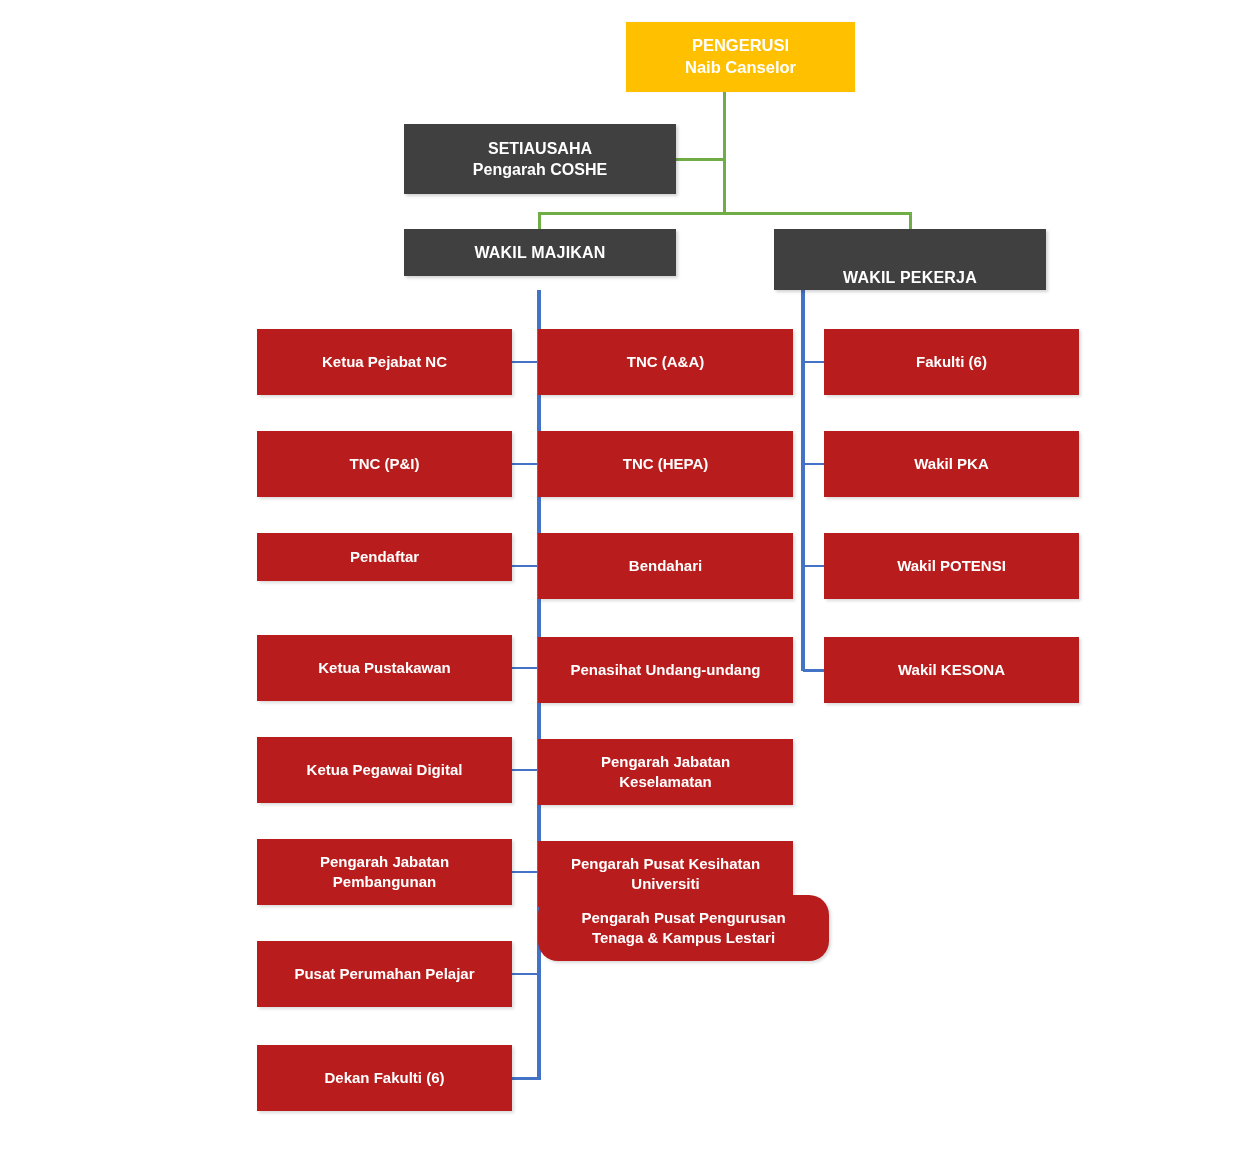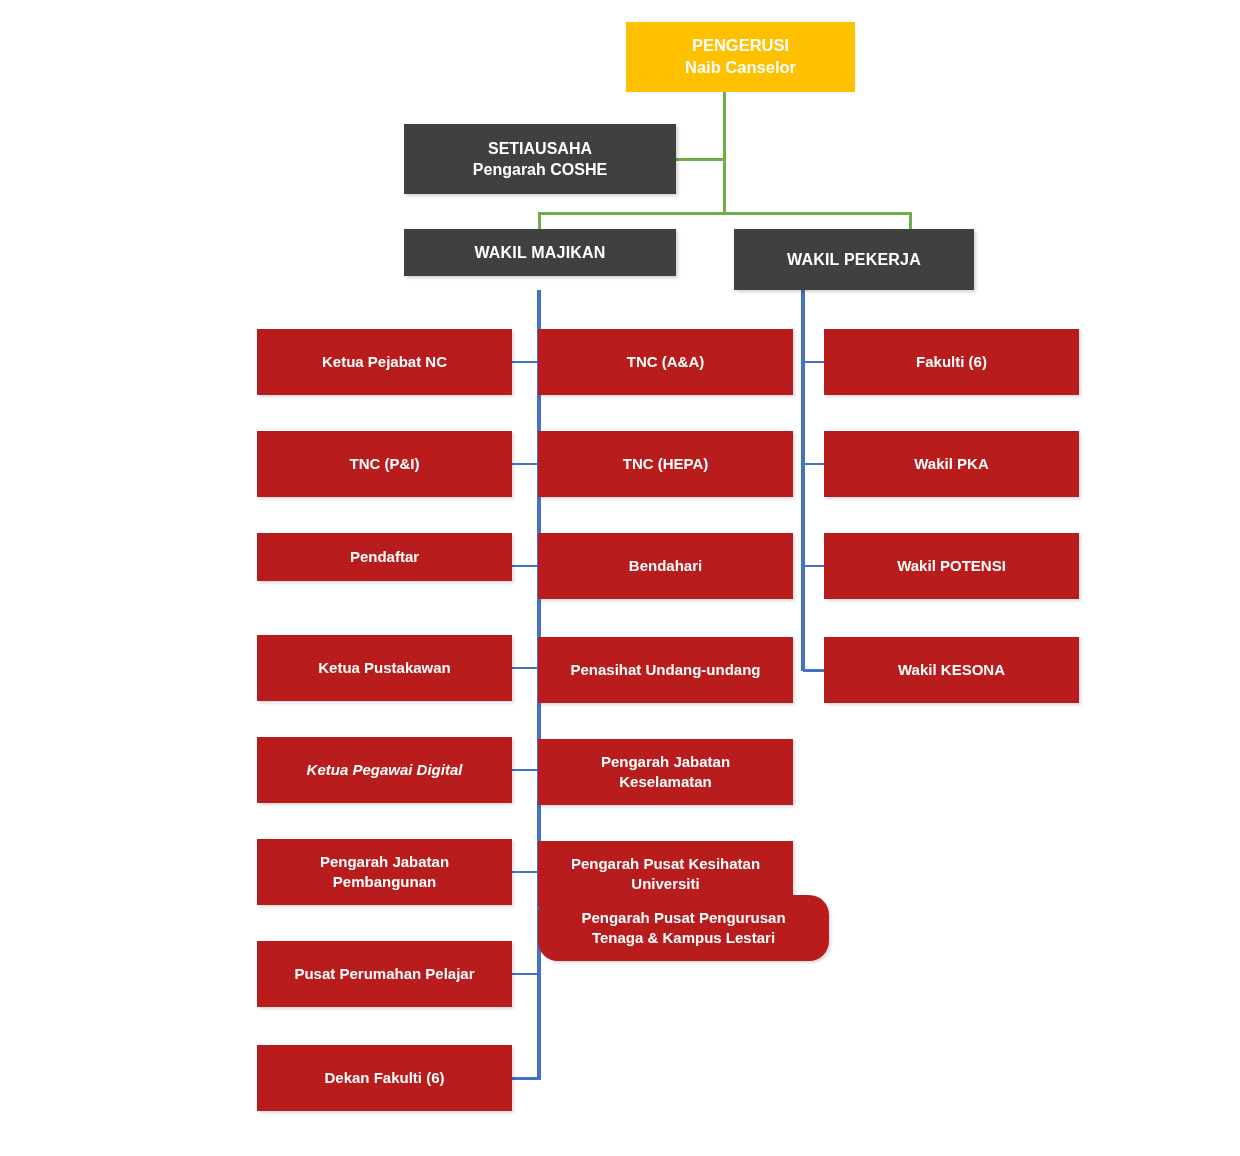--- a/index.html
+++ b/index.html
@@ -113,37 +113,37 @@
     <span class="lines">
       <span>SETIAUSAHA</span>
       <span class="l2">Pengarah COSHE</span>
     </span>
   </div>
 
   <div class="node green plain" style="left:404px; top:229px; width:272px; height:47px;">
     <span>WAKIL MAJIKAN</span>
   </div>
 
-  <div class="node green plain" style="left:734px; top:229px; width:240px; height:61px;">
+  <div class="node green plain" style="left:774px; top:229px; width:272px; height:61px;align-items:flex-end;">
     <span>WAKIL PEKERJA</span>
   </div>
 
   <div class="node blue" style="left:257px; top:329px; width:255px; height:66px;">
     <span>Ketua Pejabat NC</span>
   </div>
   <div class="node blue" style="left:257px; top:431px; width:255px; height:66px;">
     <span>TNC (P&amp;I)</span>
   </div>
   <div class="node blue" style="left:257px; top:533px; width:255px; height:48px;">
     <span>Pendaftar</span>
   </div>
   <div class="node blue" style="left:257px; top:635px; width:255px; height:66px;">
     <span>Ketua Pustakawan</span>
   </div>
-  <div class="node blue" style="left:257px; top:737px; width:255px; height:66px;font-style:italic;">
+  <div class="node blue" style="left:257px; top:737px; width:255px; height:66px;">
     <span>Ketua Pegawai Digital</span>
   </div>
   <div class="node blue" style="left:257px; top:839px; width:255px; height:66px;">
     <span class="lines">
       <span>Pengarah Jabatan</span>
       <span class="l2">Pembangunan</span>
     </span>
   </div>
   <div class="node blue" style="left:257px; top:941px; width:255px; height:66px;">
     <span>Pusat Perumahan Pelajar</span>

